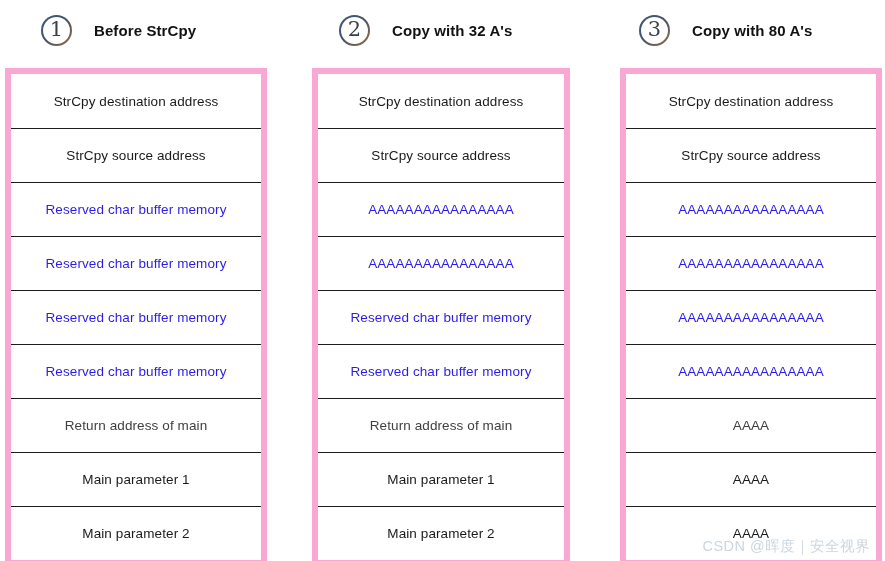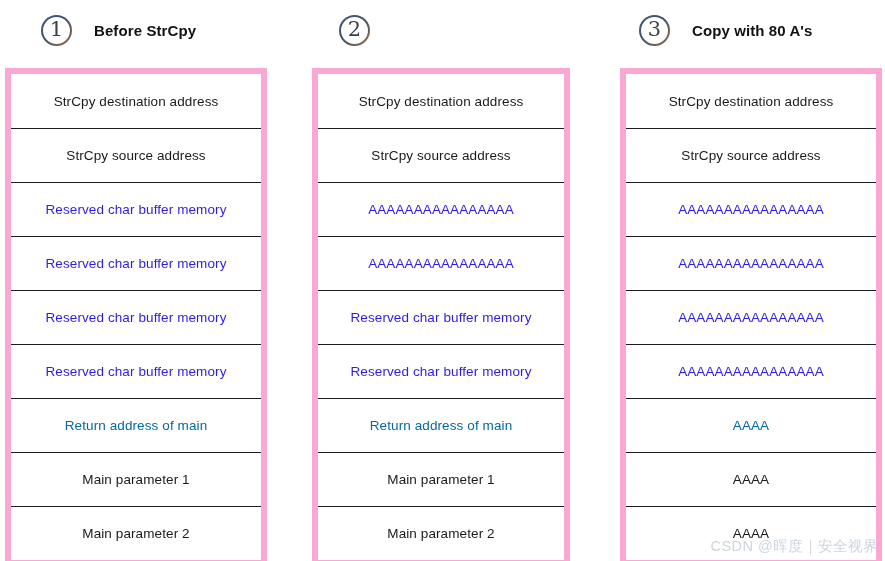--- a/index.html
+++ b/index.html
@@ -78,25 +78,25 @@
     align-items: center;
     justify-content: center;
     font-size: 13.5px;
     letter-spacing: 0.1px;
     background: #ffffff;
   }
   .cell + .cell { border-top: 1px solid #1c1c1c; }
 
   .cell.color-black { color: #1a1a1a; }
   .cell.color-blue  { color: #2b1cea; text-align: center; }
-  .cell.color-red   { color: #0369a1; }
+  .cell.color-red   { color: #404040; }
 
   .watermark {
     position: absolute;
-    right: 7px;
+    right: 15px;
     top: 537px;
     font-size: 14.5px;
     color: #ccd6de;
     letter-spacing: 0.5px;
     z-index: 5;
     background: transparent;
     white-space: nowrap;
   }
 </style>
 </head>
@@ -130,20 +130,21 @@
 
   <div class="cell color-black">Main parameter 2</div>
 </div>
   </div>
 
   <div class="column">
     <div class="col-header">
       <span class="circle-number">
         <span class="inner">2</span>
       </span>
+      <span class="col-title">Copy with 32 A's</span>
     </div>
     <div class="stack-table">
   <div class="cell color-black">StrCpy destination address</div>
 
   <div class="cell color-black">StrCpy source address</div>
 
   <div class="cell color-blue">AAAAAAAAAAAAAAAA</div>
 
   <div class="cell color-blue">AAAAAAAAAAAAAAAA</div>
 

